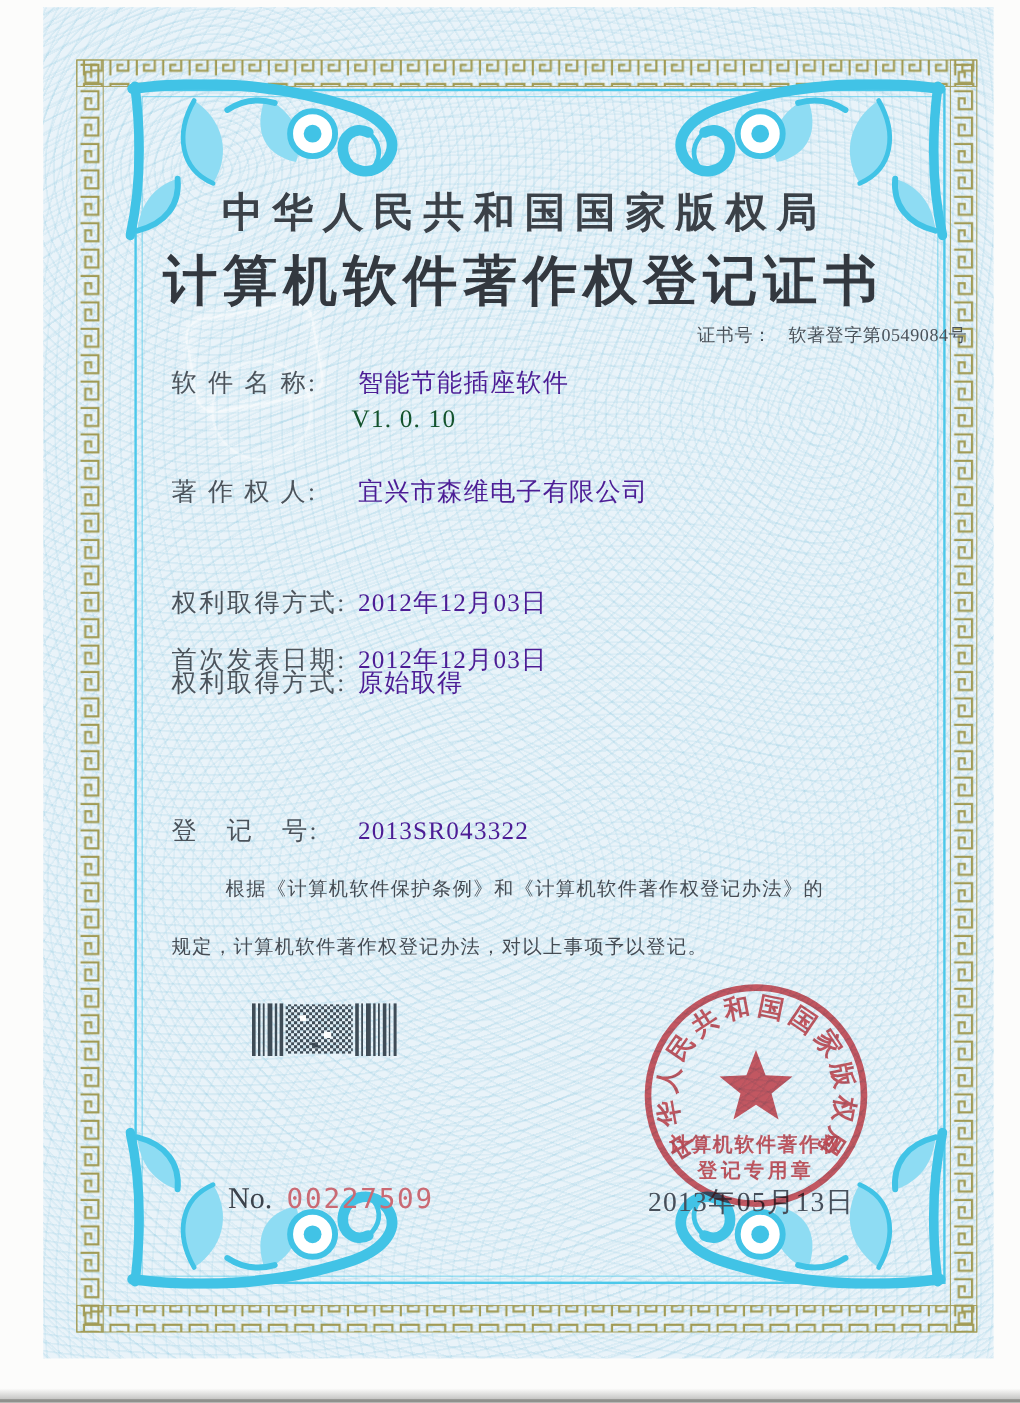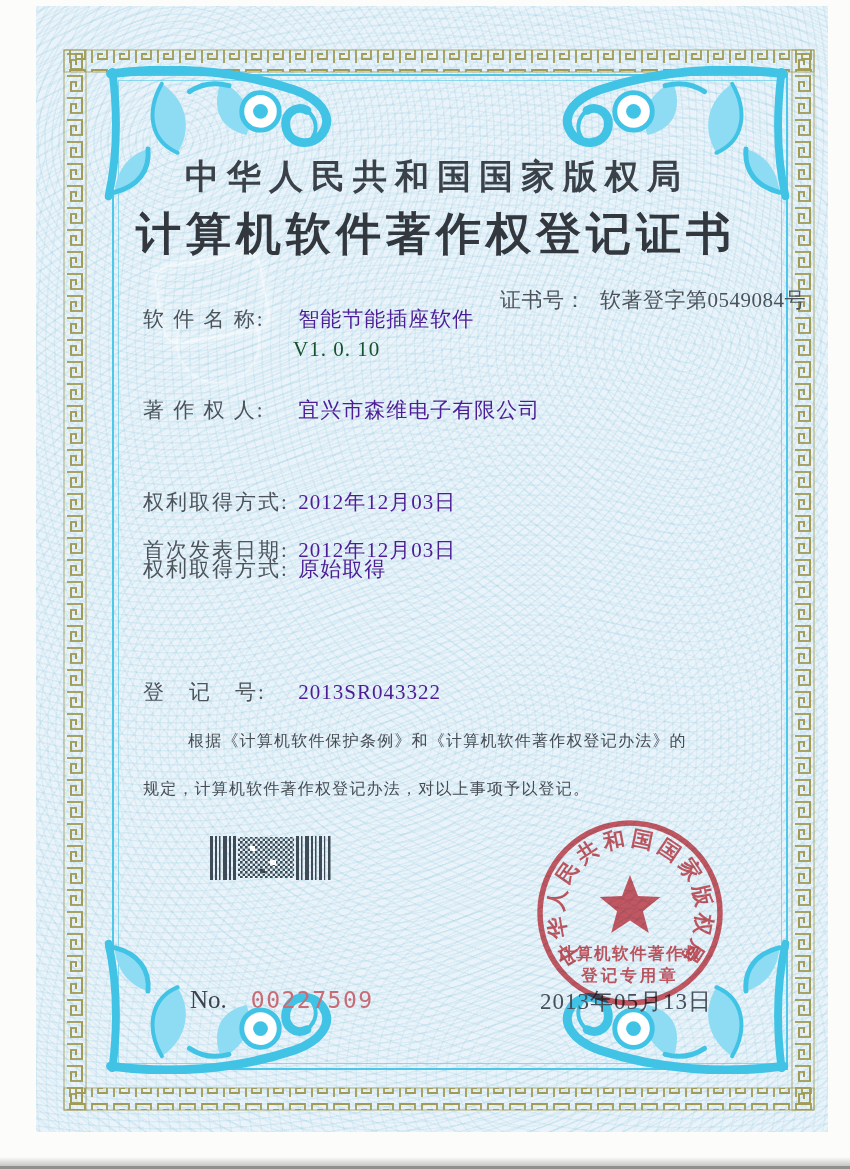--- a/index.html
+++ b/index.html
@@ -28,31 +28,31 @@
   .emboss{position:absolute;left:158px;top:258px;width:104px;height:76px;border-radius:16px;
           border:2px solid rgba(255,255,255,.85);box-shadow:0 0 8px rgba(255,255,255,.9), inset 0 0 10px rgba(255,255,255,.8);
           transform:rotate(-10deg);opacity:.65;}
   .emboss2{position:absolute;left:176px;top:300px;width:80px;height:80px;border-radius:50%;
           border:2px solid rgba(255,255,255,.8);box-shadow:0 0 8px rgba(255,255,255,.85);opacity:.5;}
   
   .authority{position:absolute;left:112px;top:154px;width:650px;text-align:center;
              font-size:34px;font-weight:600;letter-spacing:8px;color:#3b4148;}
   .cert-title{position:absolute;left:96px;top:204px;width:680px;text-align:center;
              font-size:45px;font-weight:bold;letter-spacing:5px;color:#33383f;}
-  .certno{position:absolute;right:84px;top:286px;font-size:21px;color:#4a525a;letter-spacing:.5px;}
+  .certno{position:absolute;right:84px;top:270px;font-size:15px;color:#4a525a;letter-spacing:.5px;}
   .certno .gap{display:inline-block;width:14px;}
   .row{position:absolute;left:143px;font-size:21px;color:#4b535b;white-space:nowrap;}
   .row .lbl{display:inline-block;width:150px;letter-spacing:2px;}
   .row .val{letter-spacing:1px;color:#4c1d95;}
   .v2{position:absolute;left:293px;font-size:21px;color:#14532d;letter-spacing:1px;}
   .stmt{position:absolute;font-size:16px;color:#454c54;letter-spacing:1.2px;white-space:nowrap;}
   .barcode{position:absolute;left:210px;top:836px;width:124px;height:44px;}
   .serial{position:absolute;left:190px;top:986px;font-size:25px;color:#3c434c;}
   .serial .num{font-family:"DejaVu Sans Mono","Liberation Mono",monospace;
-               font-size:23px;color:#ca6a74;letter-spacing:1.5px;margin-left:24px;}
+               font-size:23px;color:#ca6a74;letter-spacing:1.5px;margin-left:12px;}
   .seal-date{position:absolute;left:540px;top:986px;width:190px;text-align:left;
              font-size:23px;color:#474f5a;letter-spacing:1px;}
   .seal{position:absolute;left:528px;top:806px;width:204px;height:214px;opacity:.9;
         mix-blend-mode:multiply;}
   
   .edge-bottom{position:absolute;left:0;bottom:0;width:100%;height:12px;
         background:linear-gradient(rgba(120,120,118,0),rgba(120,120,118,.55));}
   .edge-bottom2{position:absolute;left:0;bottom:0;width:100%;height:3px;background:#90908d;}
   .edge-right{position:absolute;right:0;top:0;width:3px;height:100%;background:rgba(160,160,158,.25);}
 </style>

